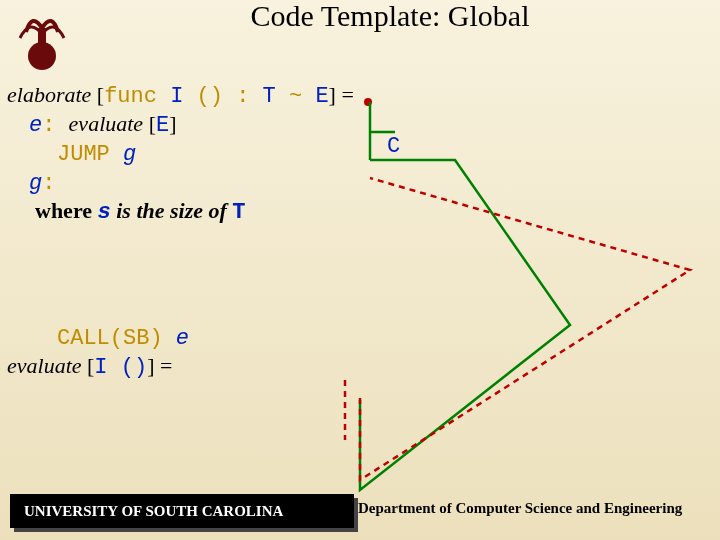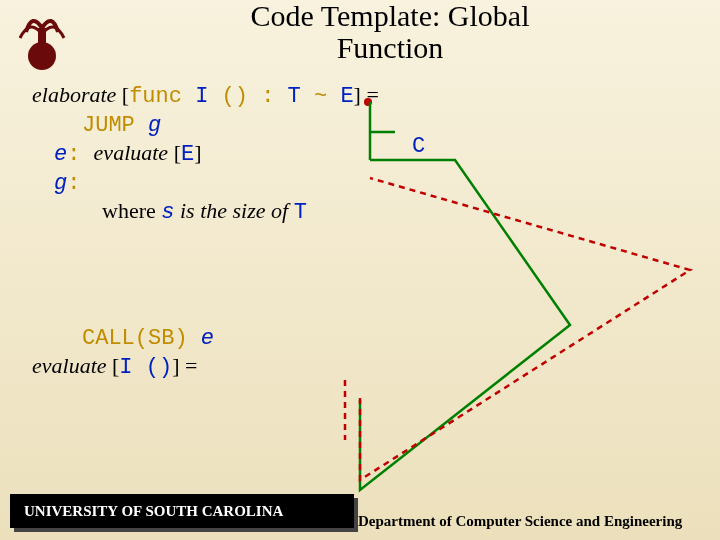--- a/index.html
+++ b/index.html
@@ -23,28 +23,28 @@
     left: 100px;
     right: 40px;
     font-size: 30px;
     line-height: 1.05;
     color: #000;
     text-align: center;
   }
   .body {
     position: absolute;
     top: 80px;
-    left: 32px;
+    left: 7px;
     width: 680px;
     font-size: 22px;
     color: #000;
   }
   .line { margin: 2px 0; }
   .indent1 { margin-left: 50px; }
-  .indent2 { margin-left: 70px; }
+  .indent2 { margin-left: 28px; font-weight: bold; }
   .ital { font-style: italic; font-family: "Times New Roman", serif; }
   .code { font-family: "Courier New", monospace; color: #c08c00; }
   .blue { color: #0020c0; }
   .c-label {
     position: absolute;
     left: 380px;
     top: 54px;
     font-family: "Courier New", monospace;
     color: #0020c0;
     font-size: 22px;
@@ -74,21 +74,21 @@
   .footer-right {
     position: absolute;
     right: 6px;
     bottom: 10px;
     width: 356px;
     height: 30px;
     color: #000;
     font-size: 15px;
     font-weight: bold;
     display: flex;
-    align-items: flex-end;
+    align-items: flex-start;
     border-top: 2px solid transparent;
   }
   .svg-overlay {
     position: absolute;
     top: 0; left: 0;
     width: 720px; height: 540px;
     pointer-events: none;
   }
 </style>
 </head>
@@ -98,35 +98,34 @@
 
   <svg class="logo" viewBox="0 0 64 64">
     <circle cx="32" cy="46" r="14" fill="#6b0a0a"></circle>
     <rect x="28" y="18" width="8" height="20" fill="#6b0a0a"></rect>
     <path d="M16 22 Q22 2 32 18 Q42 2 48 22" stroke="#6b0a0a" stroke-width="4" fill="none"></path>
     <path d="M10 28 Q20 8 32 24 Q44 8 54 28" stroke="#6b0a0a" stroke-width="3" fill="none"></path>
   </svg>
 
   <div class="title">
     <span>Code Template: Global</span><br>
-    <span>Function</span>
   </div>
 
   <div class="body">
 
     <div class="line">
       <span class="ital">elaborate</span><span> [</span><span class="code">func  </span><span class="code blue">I </span><span class="code">() </span><span class="code">: </span><span class="code blue">T </span><span class="code">~ </span><span class="code blue">E</span><span>] =</span>
     </div>
 
+    <div class="line" style="margin-left:22px">
+      <span class="code ital blue">e</span><span class="code">: </span><span class="ital">evaluate</span><span> [</span><span class="code blue">E</span><span>]</span>
+    </div>
+
     <div class="line indent1">
       <span class="code">JUMP </span><span class="code ital blue">g</span>
-    </div>
-
-    <div class="line" style="margin-left:22px">
-      <span class="code ital blue">e</span><span class="code">: </span><span class="ital">evaluate</span><span> [</span><span class="code blue">E</span><span>]</span>
     </div>
 
 
     <div class="line" style="margin-left:22px">
       <span class="code ital blue">g</span><span class="code">:</span>
     </div>
 
     <div class="line indent2">
       <span>where </span><span class="code ital blue">s</span><span class="ital"> is the size of </span><span class="code blue">T</span>
     </div>

